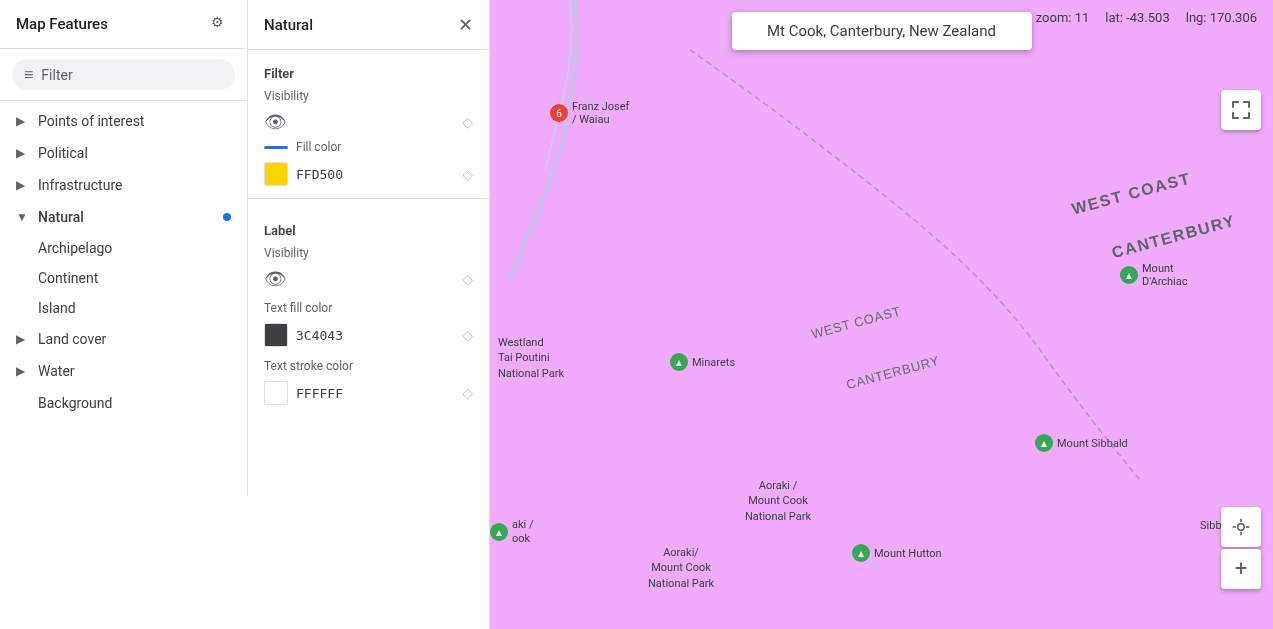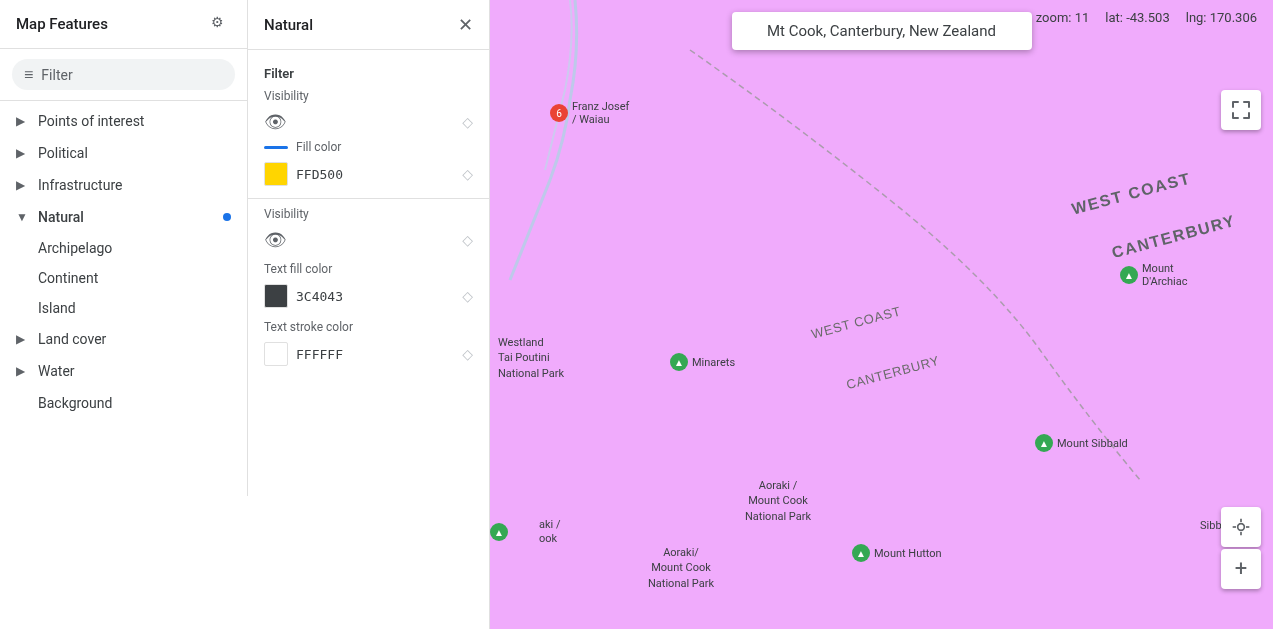--- a/index.html
+++ b/index.html
@@ -361,20 +361,21 @@
   <div class="color-row" style="cursor:pointer;">
     <div class="color-row-inner">
       <span class="color-swatch" style="background:#FFD500;"></span>
       <span class="color-code">FFD500</span>
     </div>
     <span class="diamond-icon">◇</span>
   </div>
 
   <div class="divider"></div>
 
+  <div class="section-label">Label</div>
   <div class="property-label" style="padding: 0 16px 4px;">Visibility</div>
   <div class="visibility-row">
     <span class="eye-icon">👁</span>
     <span class="diamond-icon">◇</span>
   </div>
 
   <div class="property-label" style="padding: 8px 16px 4px;">Text fill color</div>
   <div class="color-row" style="cursor:pointer;">
     <div class="color-row-inner">
       <span class="color-swatch" style="background:#3C4043;"></span>
@@ -462,21 +463,21 @@
     <span style="font-size:11px;color:#3c4043;line-height:1.4;text-align:center;">Aoraki/<br>Mount Cook<br>National Park</span>
   </div>
 
   <div class="poi-marker" style="position:absolute; top:544px; left:362px;">
     <div class="poi-icon">▲</div>
     <span style="font-size:11px;color:#3c4043;">Mount Hutton</span>
   </div>
 
   <div class="poi-marker" style="position:absolute; top:518px; left:0px;">
     <div class="poi-icon">▲</div>
-    <span style="font-size:11px;color:#3c4043;line-height:1.3;margin-left:27px;">aki /<br>ook</span>
+    <span style="font-size:11px;color:#3c4043;line-height:1.3;">aki /<br>ook</span>
   </div>
 
   <div class="map-controls-right">
     <div class="map-ctrl-btn">
       <svg width="20" height="20" viewBox="0 0 24 24" fill="none">
         <circle cx="12" cy="12" r="4" stroke="#5f6368" stroke-width="2"></circle>
         <line x1="12" y1="2" x2="12" y2="6" stroke="#5f6368" stroke-width="2"></line>
         <line x1="12" y1="18" x2="12" y2="22" stroke="#5f6368" stroke-width="2"></line>
         <line x1="2" y1="12" x2="6" y2="12" stroke="#5f6368" stroke-width="2"></line>
         <line x1="18" y1="12" x2="22" y2="12" stroke="#5f6368" stroke-width="2"></line>

